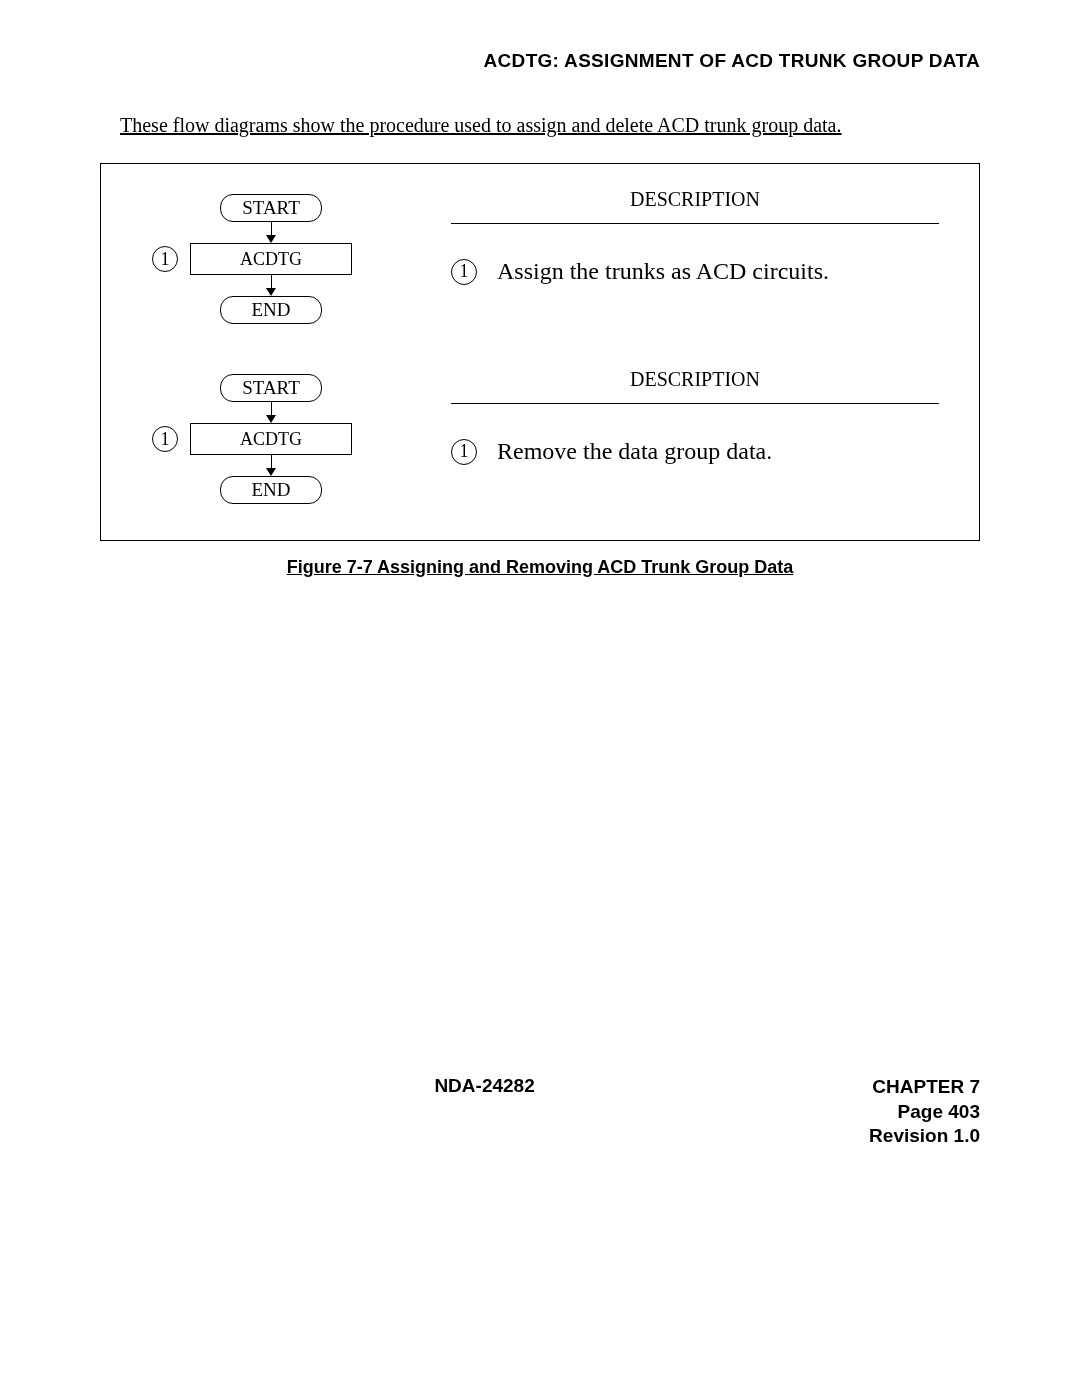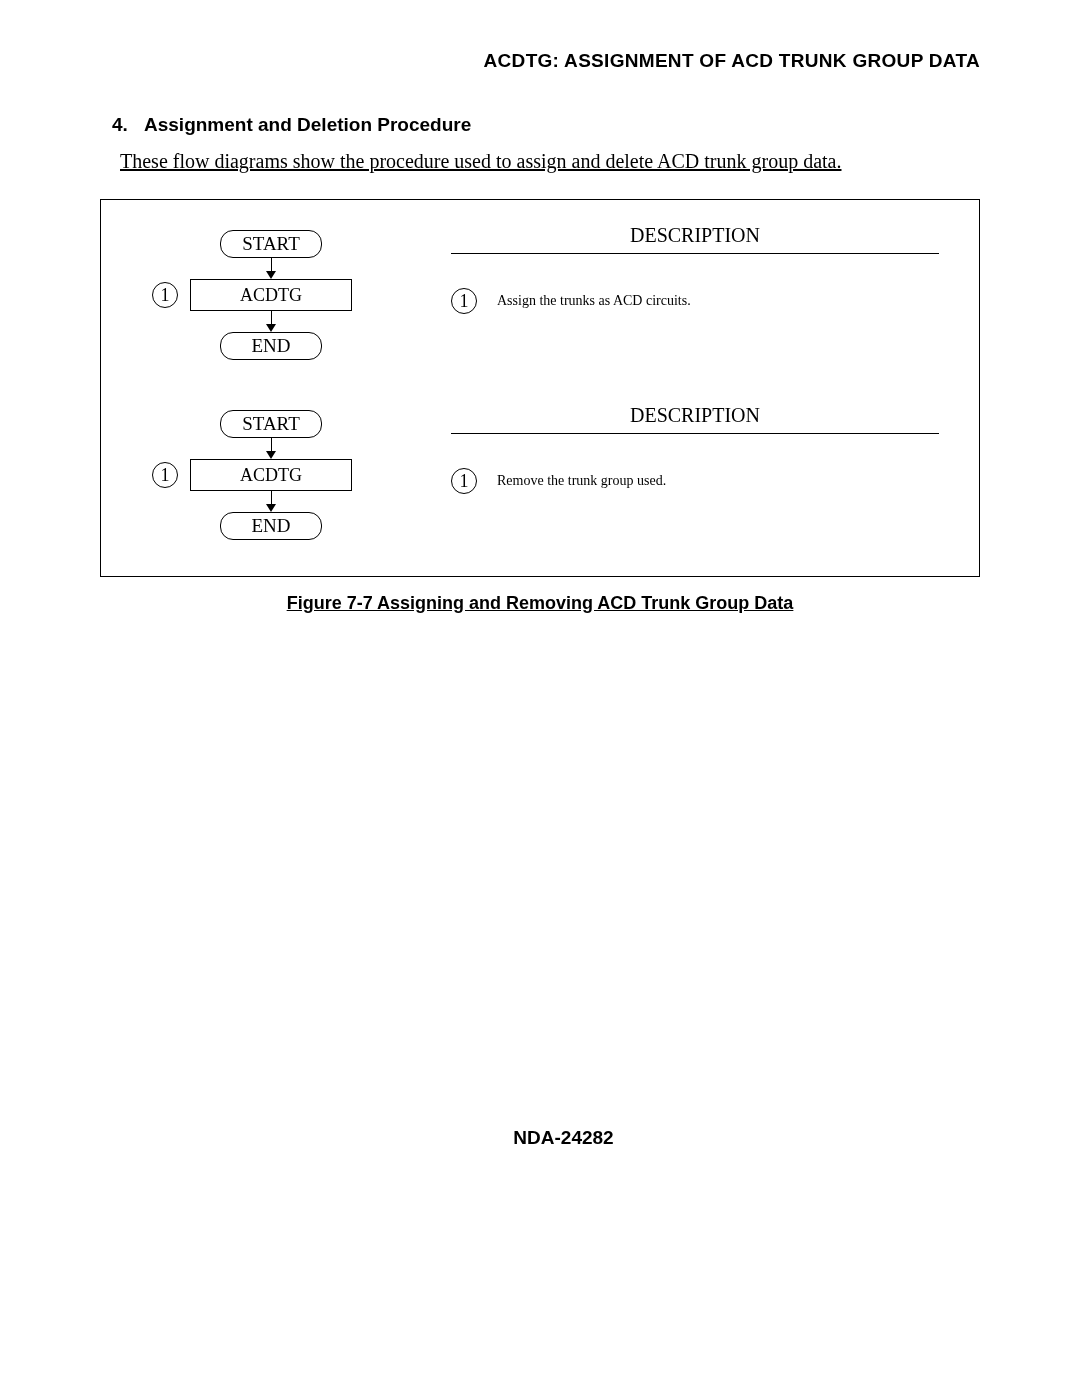--- a/index.html
+++ b/index.html
@@ -114,31 +114,31 @@
     margin-left: -38px;
   }
   .desc-col {
     flex: 1;
     margin-left: 50px;
     margin-top: -6px;
   }
   .desc-title {
     text-align: center;
     font-size: 20px;
-    padding-bottom: 6px;
+    padding-bottom: 12px;
     border-bottom: 1.2px solid #000;
   }
   .desc-row {
     display: flex;
     align-items: center;
     gap: 20px;
     margin-top: 34px;
   }
   .desc-text {
-    font-size: 14px;
+    font-size: 24px;
   }
   .figure-caption {
     font-family: Helvetica, Arial, sans-serif;
     font-weight: bold;
     font-size: 18px;
     text-align: center;
     margin-top: 16px;
     text-decoration: underline;
   }
   .footer {
@@ -158,23 +158,20 @@
   .footer-left { width: 0; }
 </style>
 </head>
 <body>
 
 <div class="page">
 
   <div class="header-right">ACDTG: ASSIGNMENT OF ACD TRUNK GROUP DATA</div>
 
   <div class="section">
-    <div class="section-heading">
-      <span class="num">4.</span><span>Assignment and Deletion Procedure</span>
-    </div>
     <div class="intro">These flow diagrams show the procedure used to assign and delete ACD trunk group data.</div>
   </div>
 
   <div class="figure-box">
 
     <div class="flow-block">
       <div class="flow-col">
         <div class="term-pill">START</div>
         <div class="connector">
           <div class="conn-line"></div>
@@ -213,27 +210,32 @@
         <div class="connector">
           <div class="conn-line"></div>
           <div class="conn-arrow"></div>
         </div>
         <div class="term-pill">END</div>
       </div>
       <div class="desc-col">
         <div class="desc-title">DESCRIPTION</div>
         <div class="desc-row">
           <div class="step-circle">1</div>
-          <div class="desc-text">Remove the trunk group used.</div>
+          <div class="desc-text">Remove the data group data.</div>
         </div>
       </div>
     </div>
 
   </div>
 
   <div class="figure-caption">Figure 7-7   Assigning and Removing ACD Trunk Group Data</div>
 
   <div class="footer">
     <div class="footer-left"></div>
     <div class="footer-center">NDA-24282</div>
+    <div class="footer-right">
+      <div>CHAPTER 7</div>
+      <div>Page 403</div>
+      <div>Revision 1.0</div>
+    </div>
   </div>
 
 </div>
 
 </body></html>

